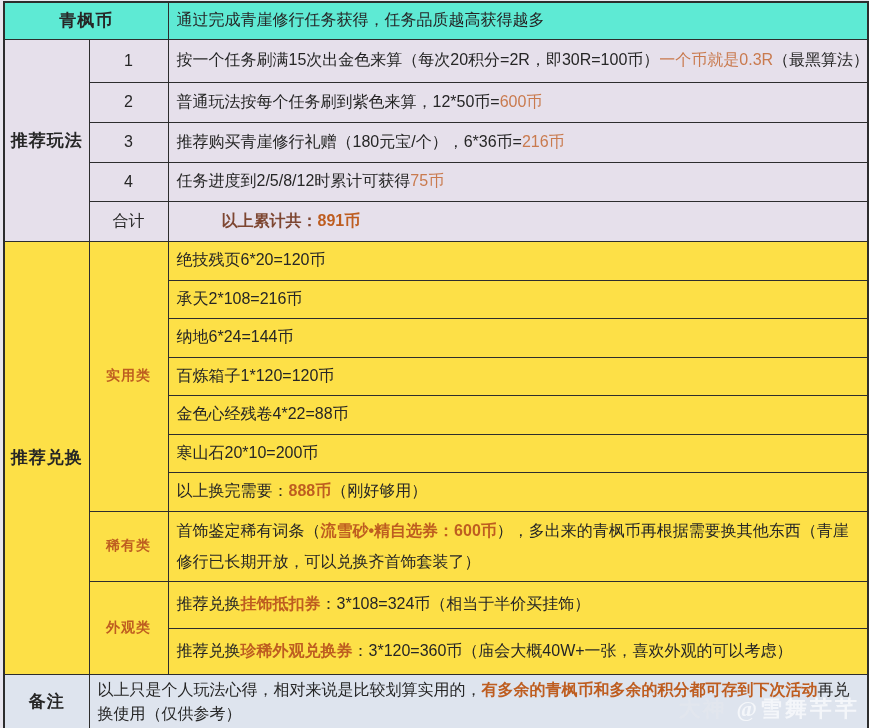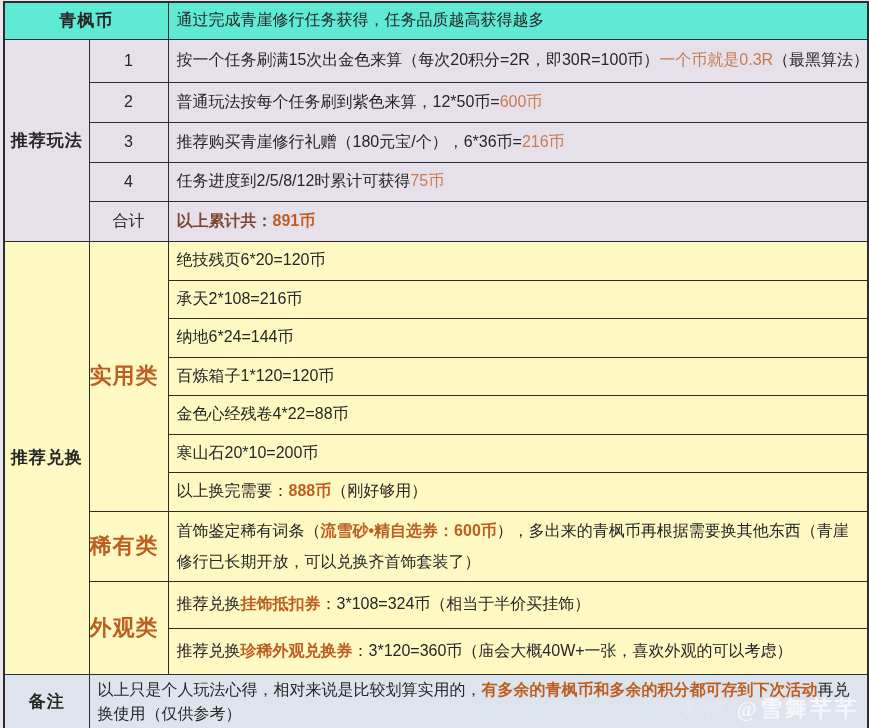--- a/index.html
+++ b/index.html
@@ -24,35 +24,35 @@
   td {
     border: 1px solid #2d2d2d;
     color: #262626;
     font-size: 16px;
     overflow: hidden;
     vertical-align: middle;
     padding: 0;
   }
   tr.rowA td { background: #5eead4; }
   tr.rowB td { background: #e6e0eb; }
-  tr.rowC td { background: #fef9c3; }
+  tr.rowC td { background: #fde047; }
   tr.rowD td { background: #dee4ee; }
   .h37 { height: 37px; } .h43 { height: 43px; } .h40 { height: 40px; }
   .h39 { height: 39px; } .h38 { height: 38px; } .h70 { height: 70px; }
   .h47 { height: 47px; } .h46 { height: 46px; padding-left: 12px; } .h54 { height: 56px; }
   td.lab { font-weight: bold; font-size: 17px; text-align: center; letter-spacing: 1px; }
   td.num { text-align: center; font-size: 16px; }
-  td.sub { font-weight: bold; font-size: 22px; text-align: left; color: #be5d20; letter-spacing: 1px; }
+  td.sub { font-weight: bold; font-size: 14px; text-align: center; color: #be5d20; letter-spacing: 1px; }
   td.con { padding: 2px 6px 2px 8px; text-align: left; }
   .nw { white-space: nowrap; }
   .wrapbig { line-height: 31px; padding-top: 4px; margin-top: 40px; }
   .wrapsmall { line-height: 24px; padding-top: 2px; }
   .hl  { color: #c97a4e; }
   .hlb { color: #be5d20; font-weight: bold; }
-  .sum { color: #7d4631; font-weight: bold; }
+  .sum { color: #7d4631; font-weight: bold; margin-left: 45px; }
   .watermark {
     position: absolute; right: 9px; bottom: 4px;
     font-size: 22px; font-weight: bold;
     display: flex; gap: 10px; align-items: baseline;
     pointer-events: none;
   }
   .wm-brand { color: rgba(226, 230, 238, 0.92); letter-spacing: 2px; }
   .wm-user  { color: rgba(255, 255, 255, 0.68); letter-spacing: 3px; font-family: Liberation Serif, serif; }
 </style>
 </head>

